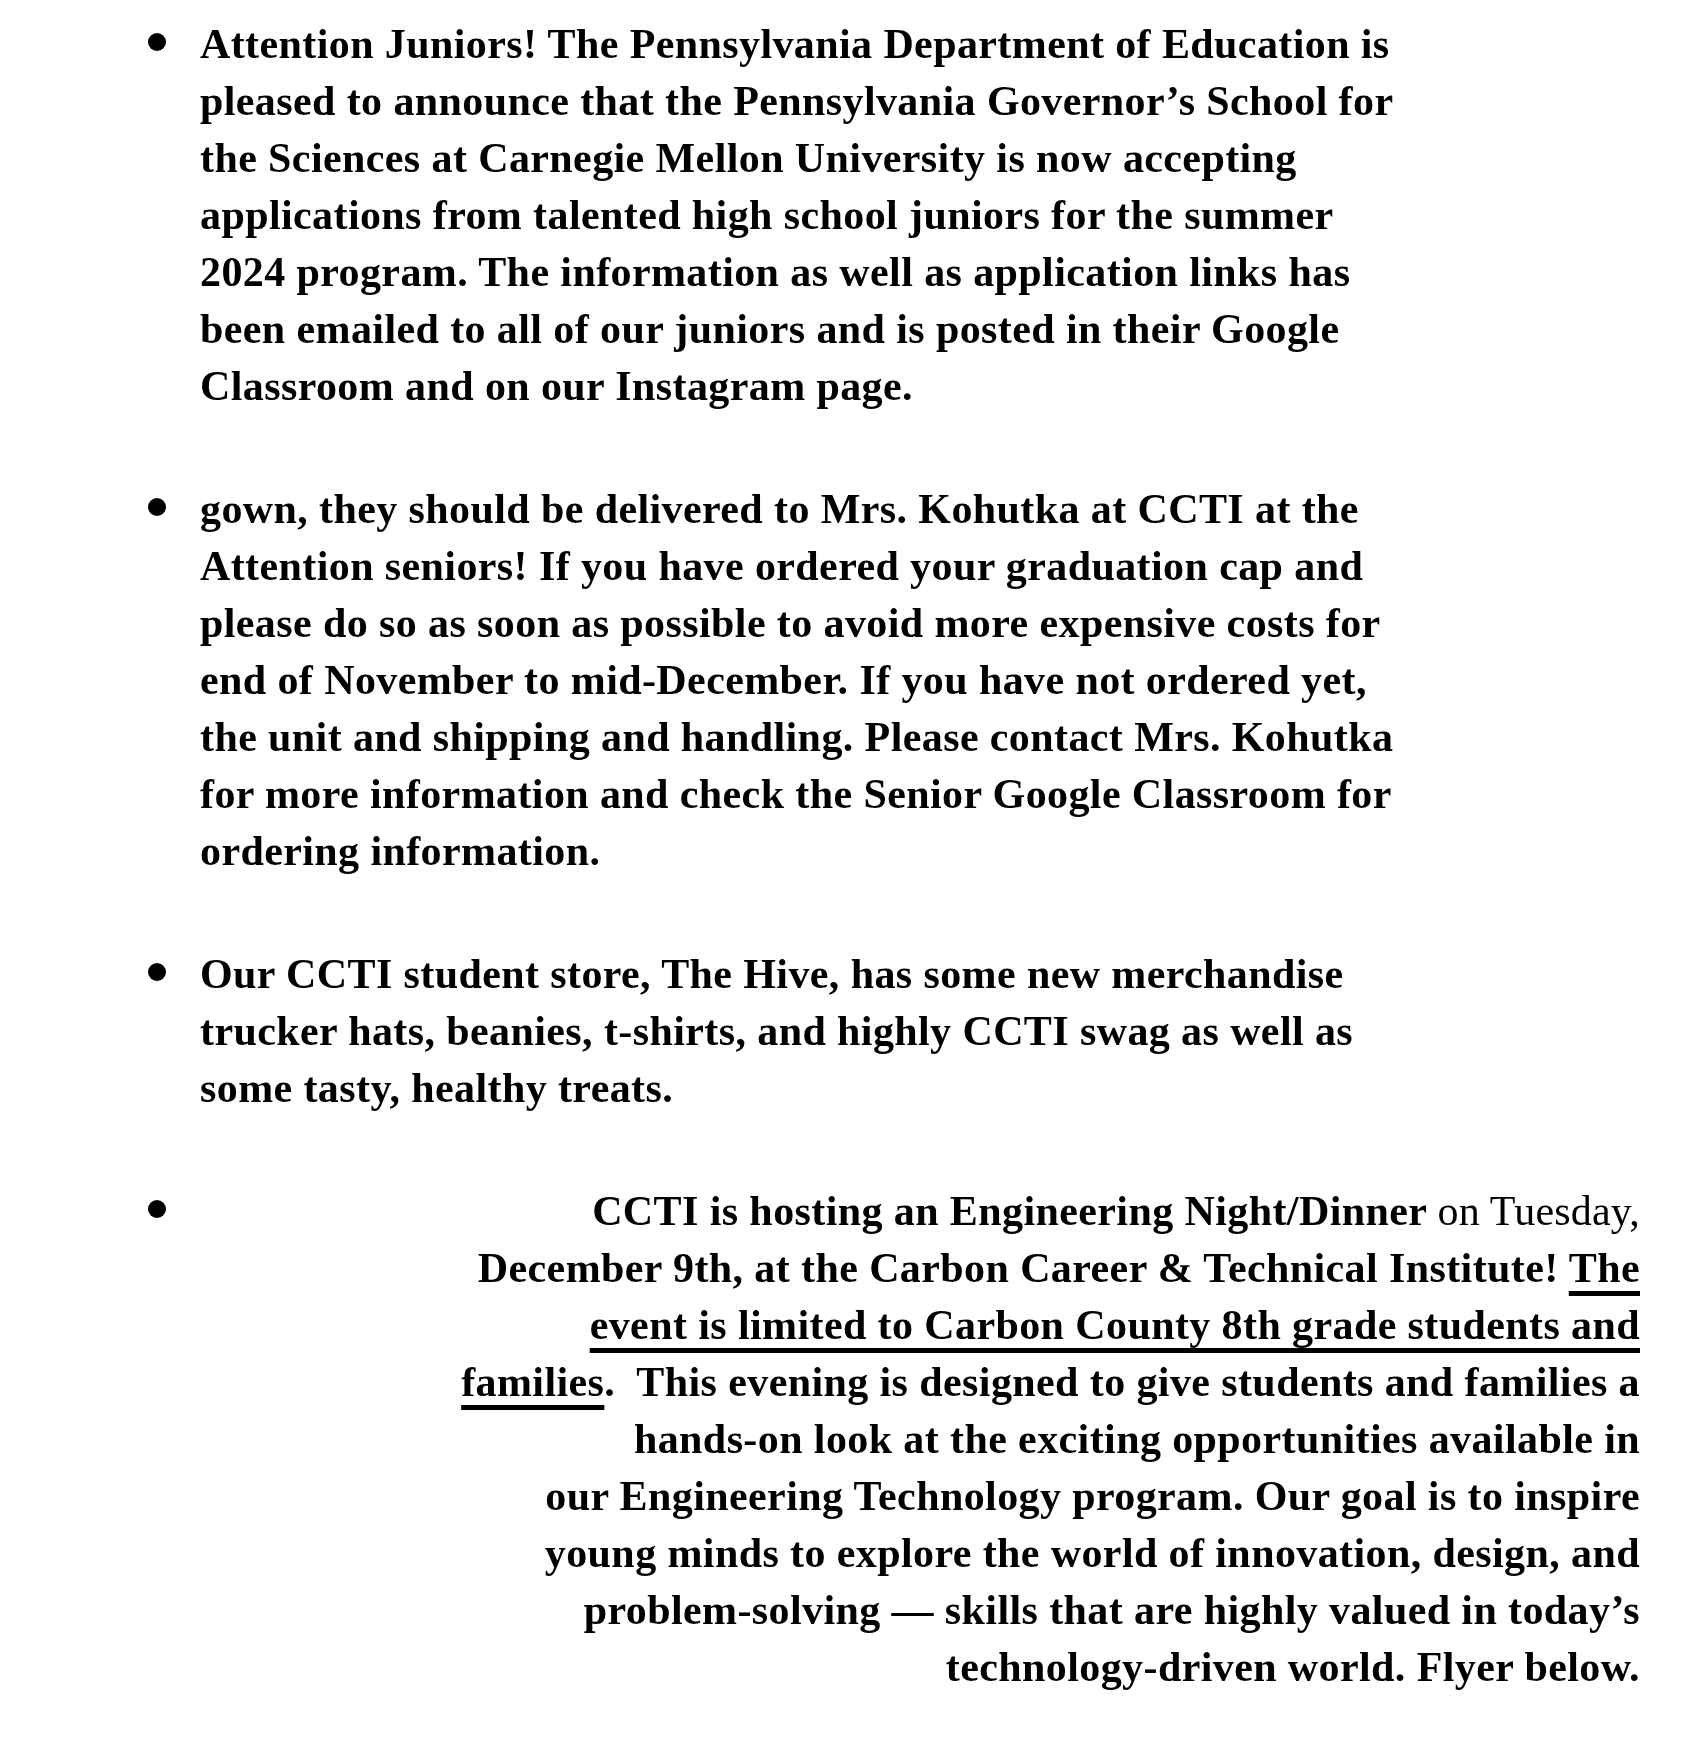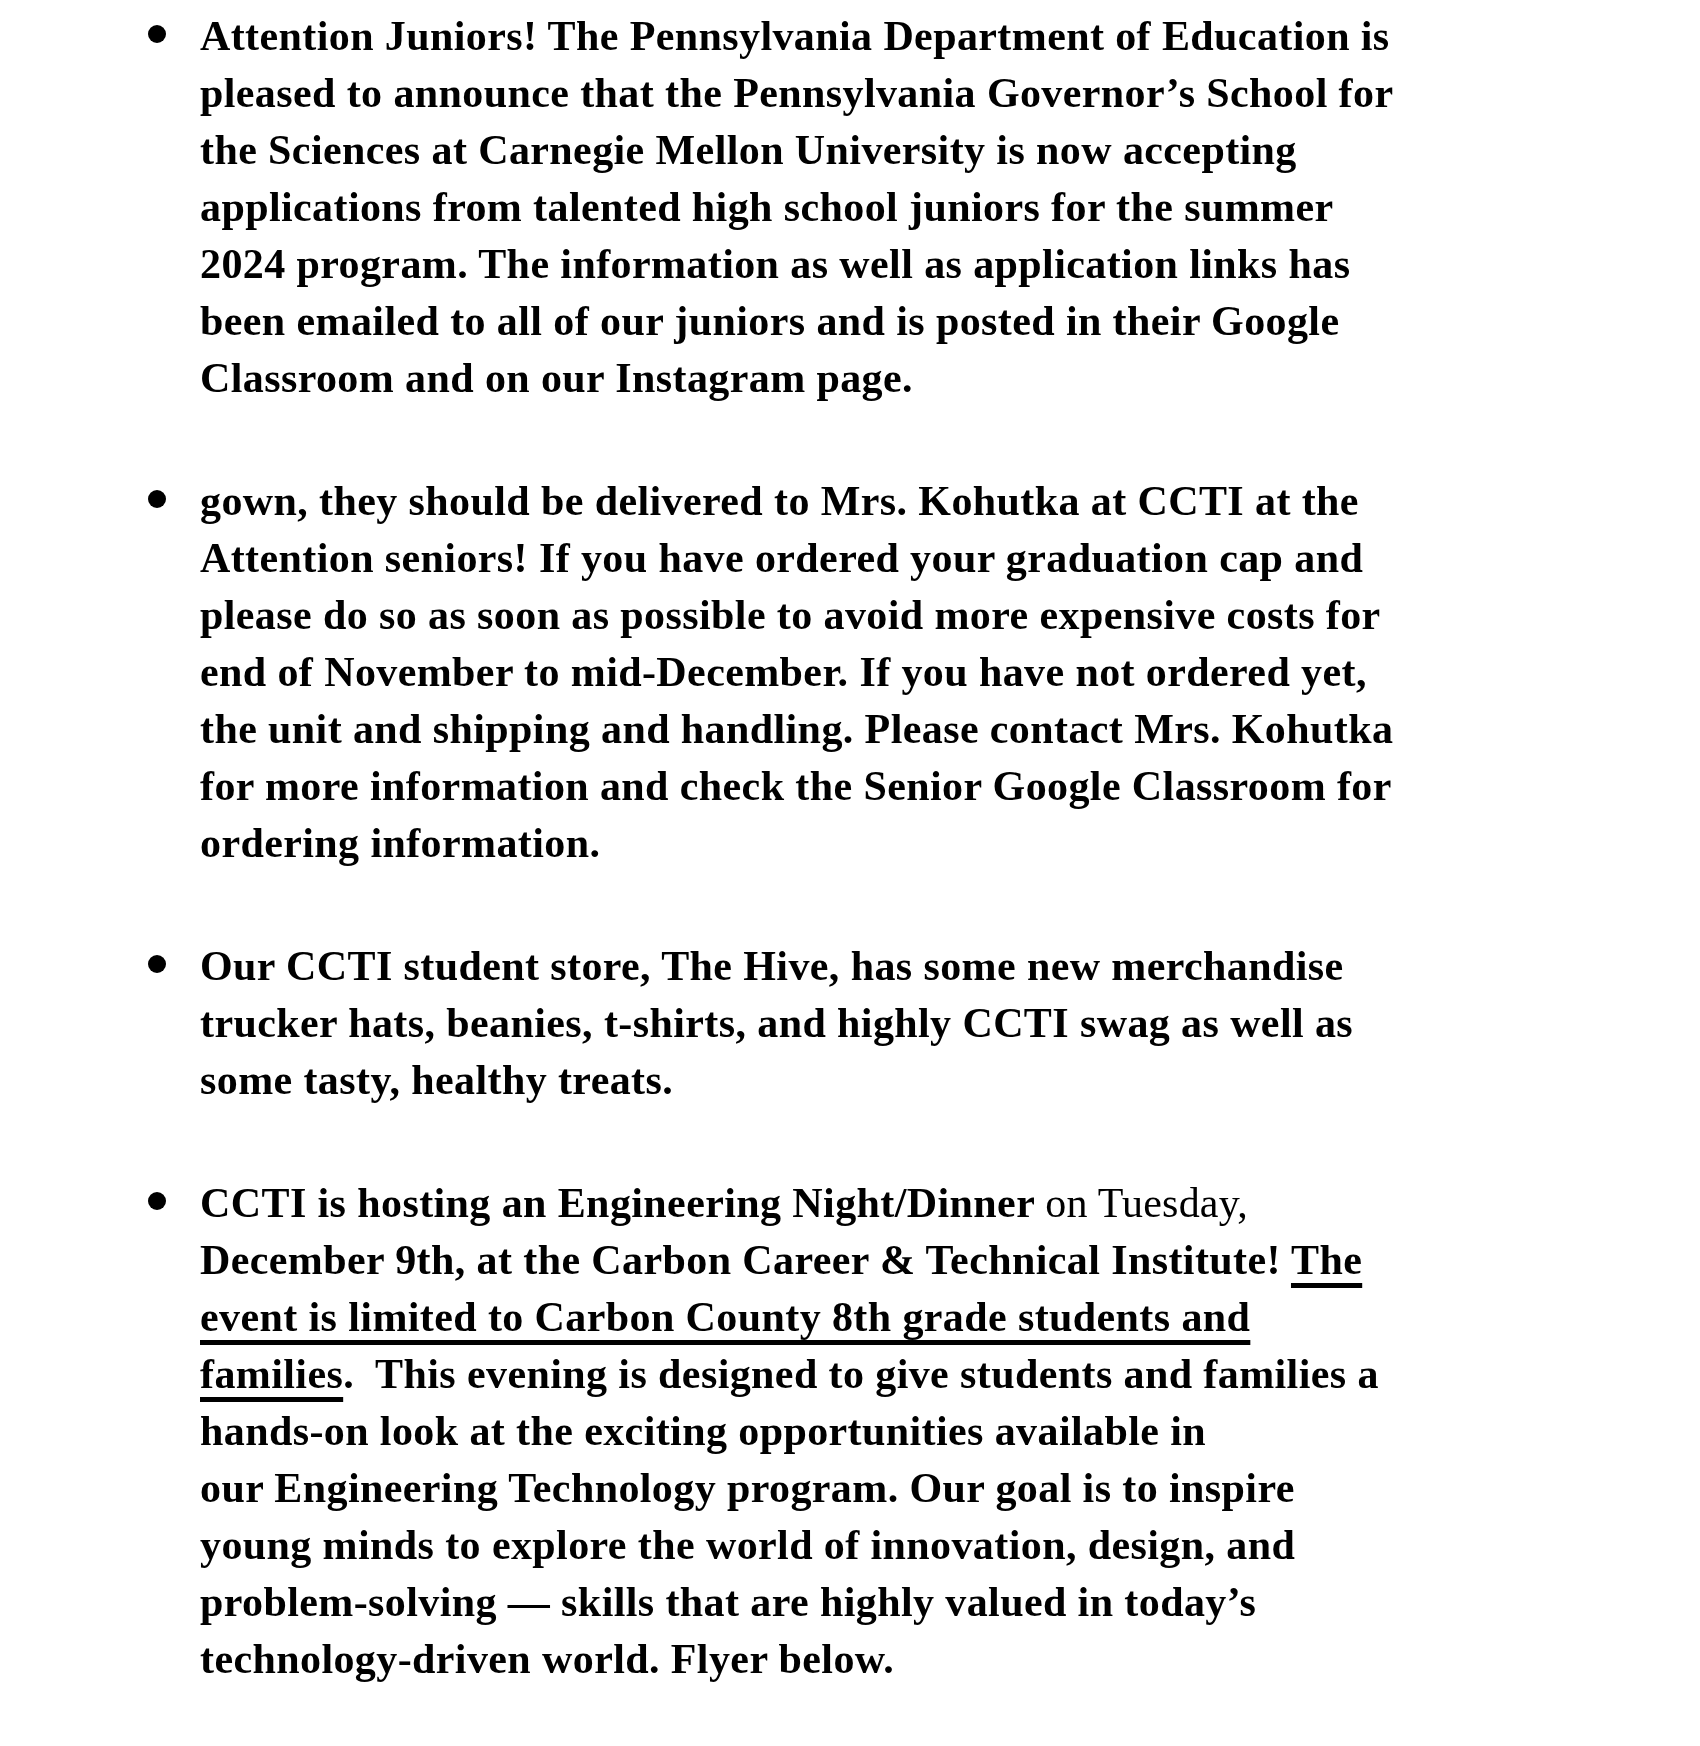--- a/index.html
+++ b/index.html
@@ -17,24 +17,25 @@
     font-family: "Liberation Serif", "DejaVu Serif", serif;
     font-weight: 700;
     font-size: 42px;
     line-height: 57px;
     letter-spacing: 0.4px;
     padding: 8px 60px 0 200px;
     overflow: hidden;
   }
   .bullet-item {
     position: relative;
-    margin: 0 0 66px 0;
+    margin: 8px 0 66px 0;
   }
   .bullet-item:last-child {
     margin-bottom: 0;
+    text-align: right;
   }
   .dot {
     position: absolute;
     left: -52px;
     top: 17px;
     width: 18px;
     height: 18px;
     background: var(--fg, #000000);
     border-radius: 50%;
   }

